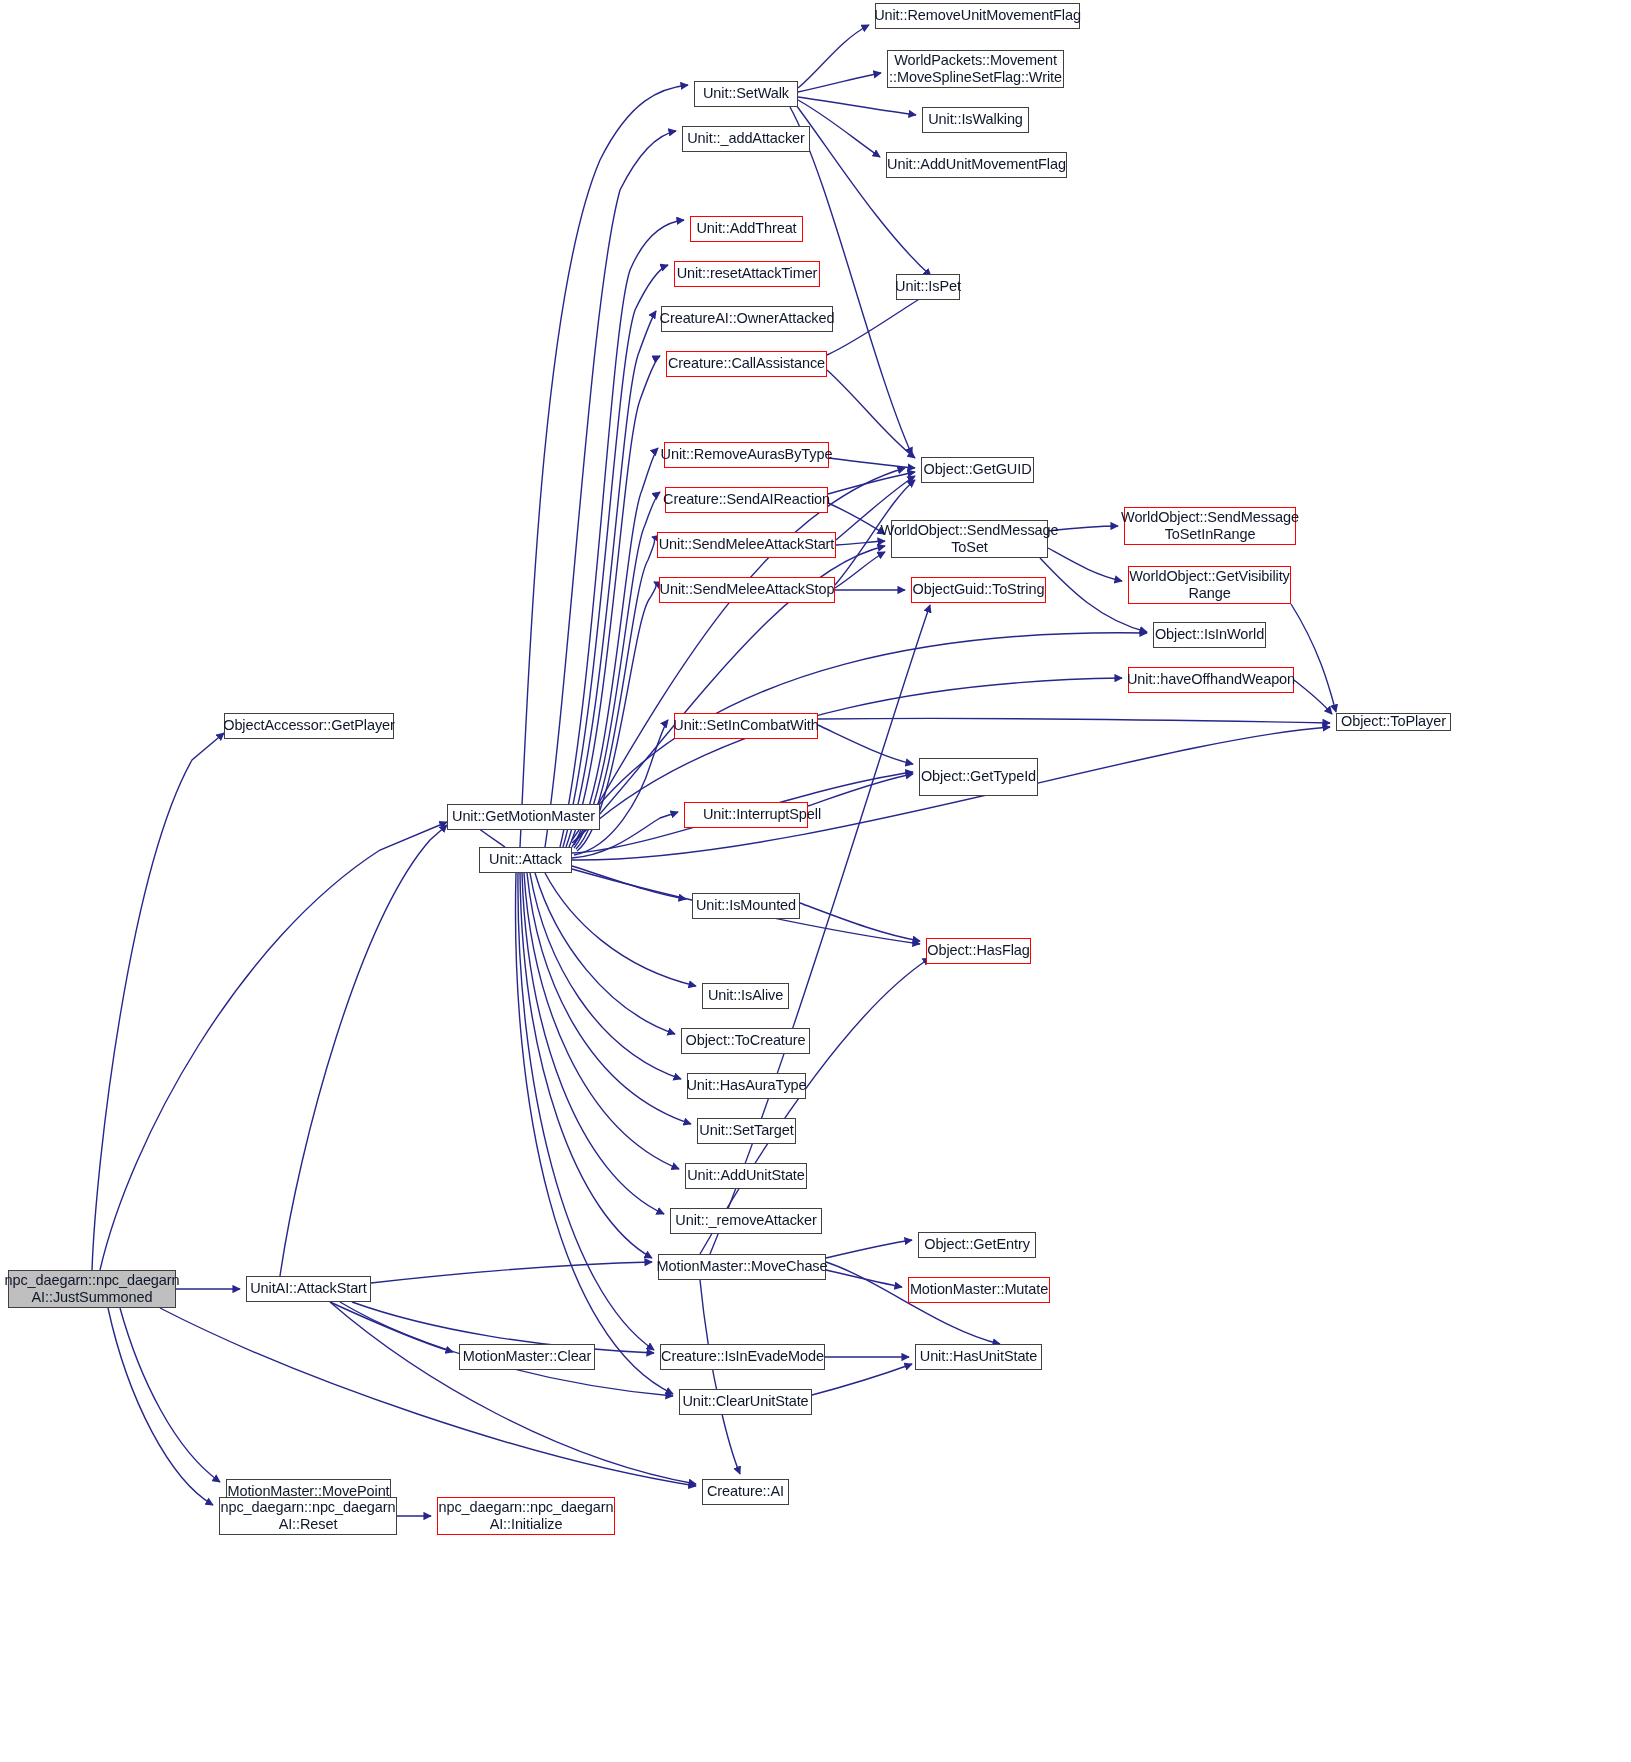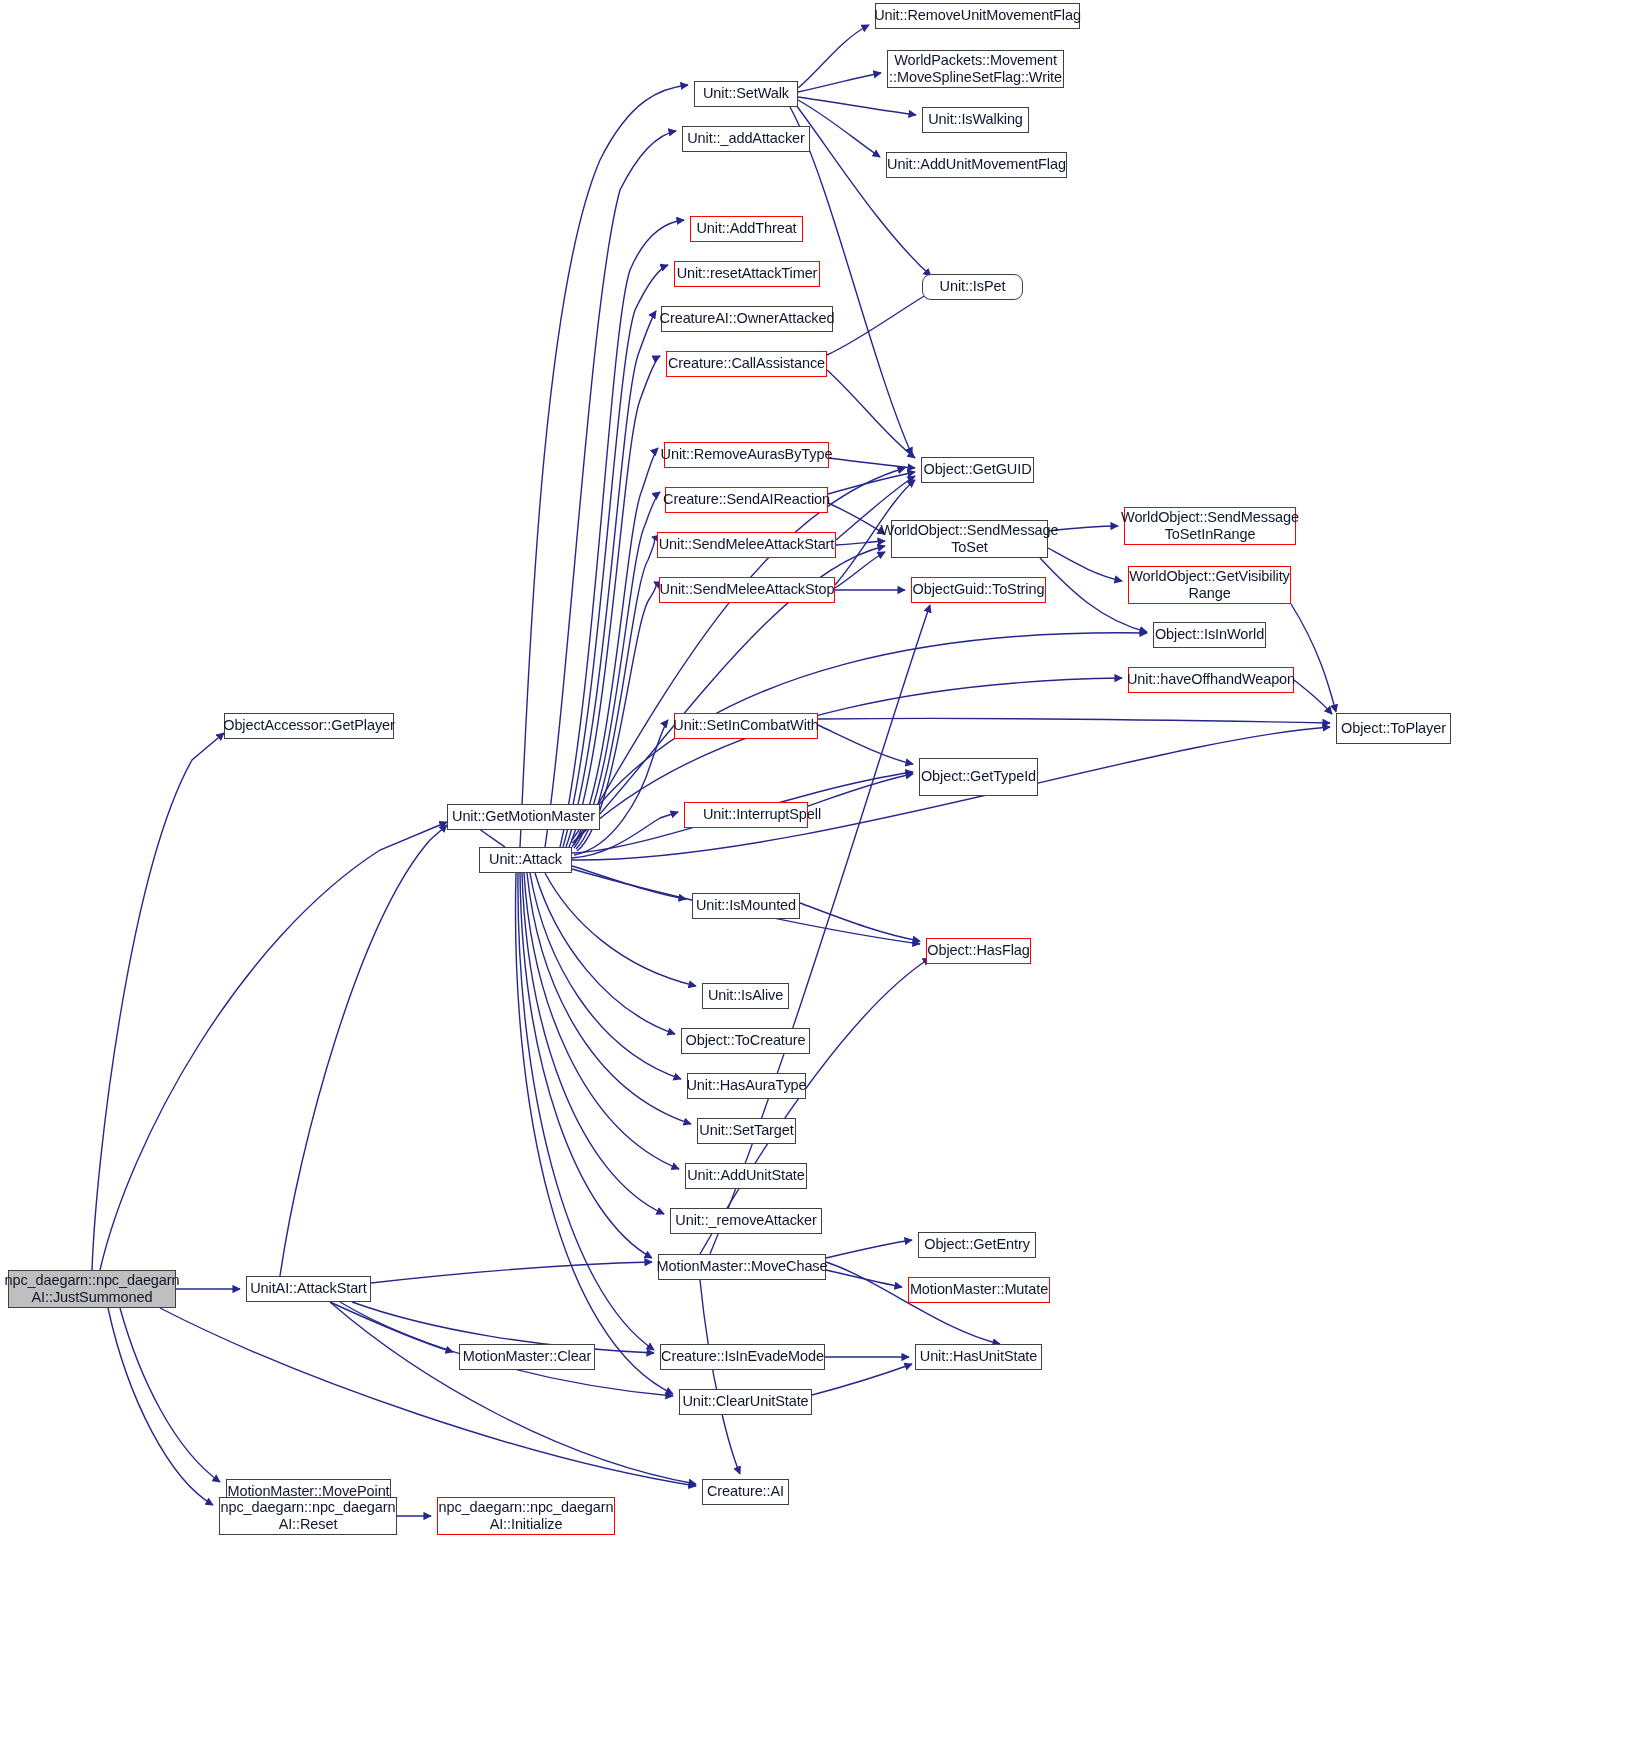--- a/index.html
+++ b/index.html
@@ -161,31 +161,31 @@
       <div class="node" style="left: 670px; top: 1208px; width: 152px; height: 26px;">Unit::_removeAttacker</div>
       <div class="node" style="left: 658px; top: 1254px; width: 168px; height: 26px;">MotionMaster::MoveChase</div>
       <div class="node" style="left: 660px; top: 1344px; width: 165px; height: 26px;">Creature::IsInEvadeMode</div>
       <div class="node" style="left: 679px; top: 1389px; width: 133px; height: 26px;">Unit::ClearUnitState</div>
       <div class="node" style="left: 702px; top: 1479px; width: 87px; height: 26px;">Creature::AI</div>
       <div class="node" style="left: 875px; top: 3px; width: 205px; height: 26px;">Unit::RemoveUnitMovementFlag</div>
       <div class="node" style="left: 887px; top: 50px; width: 177px; height: 38px;">WorldPackets::Movement
 ::MoveSplineSetFlag::Write</div>
       <div class="node" style="left: 922px; top: 107px; width: 107px; height: 26px;">Unit::IsWalking</div>
       <div class="node" style="left: 886px; top: 152px; width: 181px; height: 26px;">Unit::AddUnitMovementFlag</div>
-      <div class="node" style="left: 922px; top: 274px; width: 101px; height: 26px; border-radius: 9px;">Unit::IsPet</div>
+      <div class="node" style="left: 896px; top: 274px; width: 64px; height: 26px;">Unit::IsPet</div>
       <div class="node" style="left: 921px; top: 457px; width: 113px; height: 26px;">Object::GetGUID</div>
       <div class="node" style="left: 891px; top: 520px; width: 157px; height: 38px;">WorldObject::SendMessage
 ToSet</div>
       <div class="node red" style="left: 911px; top: 577px; width: 135px; height: 26px;">ObjectGuid::ToString</div>
       <div class="node red" style="left: 1124px; top: 507px; width: 172px; height: 38px;">WorldObject::SendMessage
 ToSetInRange</div>
       <div class="node red" style="left: 1128px; top: 566px; width: 163px; height: 38px;">WorldObject::GetVisibility
 Range</div>
       <div class="node" style="left: 1153px; top: 622px; width: 113px; height: 26px;">Object::IsInWorld</div>
       <div class="node red" style="left: 1128px; top: 667px; width: 166px; height: 26px;">Unit::haveOffhandWeapon</div>
-      <div class="node" style="left: 1336px; top: 713px; width: 115px; height: 31px;">Object::ToPlayer</div>
+      <div class="node" style="left: 1336px; top: 713px; width: 115px; height: 18px;">Object::ToPlayer</div>
       <div class="node" style="left: 919px; top: 758px; width: 119px; height: 38px;">Object::GetTypeId</div>
       <div class="node red" style="left: 926px; top: 938px; width: 105px; height: 26px;">Object::HasFlag</div>
       <div class="node" style="left: 918px; top: 1232px; width: 118px; height: 26px;">Object::GetEntry</div>
       <div class="node red" style="left: 908px; top: 1277px; width: 142px; height: 26px;">MotionMaster::Mutate</div>
       <div class="node" style="left: 915px; top: 1344px; width: 127px; height: 26px;">Unit::HasUnitState</div>
     </div>
 </div>
 
 </body></html>

